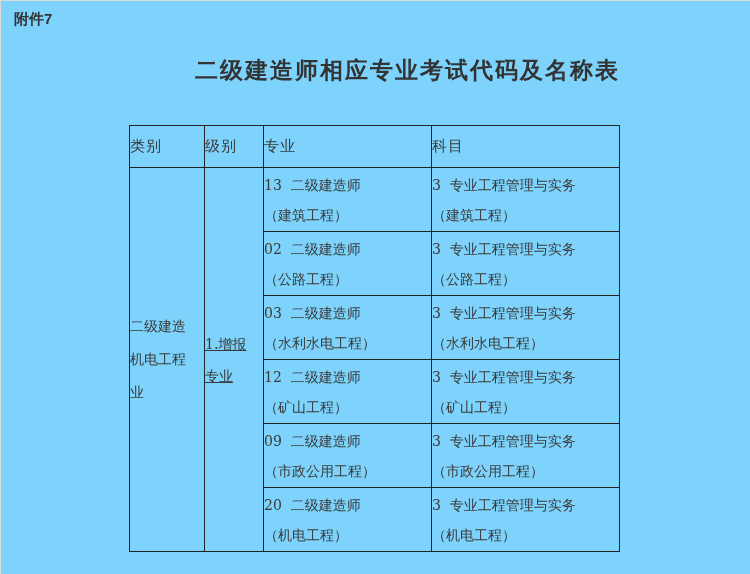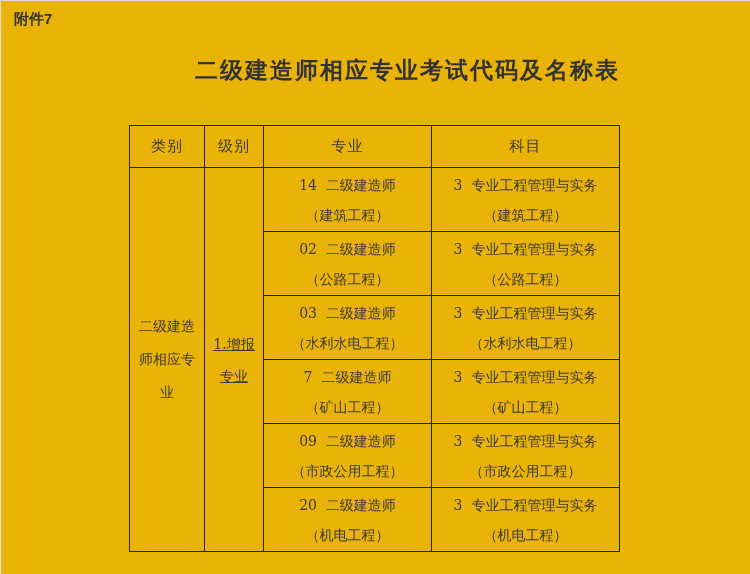--- a/index.html
+++ b/index.html
@@ -4,21 +4,21 @@
 <style>
   * { margin: 0; padding: 0; box-sizing: border-box; }
   body {
     font-family: "DejaVu Serif", "Liberation Serif", serif;
     background: #ffffff;
   }
   .page {
     position: relative;
     width: 750px;
     height: 574px;
-    background: #eab308;
+    background: #7dd3fc;
     border-top: 1px solid #dcdcdc;
     border-left: 1px solid #dcdcdc;
     overflow: hidden;
   }
   .attachment {
     position: absolute;
     top: 9px;
     left: 13px;
     font-size: 15px;
     font-weight: bold;
@@ -41,21 +41,21 @@
   table.code-table {
     position: absolute;
     left: 128px;
     top: 124px;
     width: 490px;
     border-collapse: collapse;
     table-layout: fixed;
   }
   .code-table th, .code-table td {
     border: 1px solid #222222;
-    text-align: center;
+    text-align: left;
     vertical-align: middle;
     color: #3a3a3a;
     font-size: 14px;
     font-weight: normal;
     padding: 0;
   }
   .code-table thead tr { height: 42px; }
   .code-table tbody tr { height: 64px; }
   .code-table thead th { font-size: 15px; letter-spacing: 1px; }
   .cl {
@@ -86,29 +86,29 @@
         <th>类别</th>
         <th>级别</th>
         <th>专业</th>
         <th>科目</th>
       </tr>
     </thead>
     <tbody>
       <tr>
         <td rowspan="6">
           <div class="cat-line">二级建造</div>
-          <div class="cat-line">师相应专</div>
+          <div class="cat-line">机电工程</div>
           <div class="cat-line">业</div>
         </td>
         <td rowspan="6">
           <div class="lvl-line">1.增报</div>
           <div class="lvl-line">专业</div>
         </td>
         <td>
-          <div class="cl">14  二级建造师</div>
+          <div class="cl">13  二级建造师</div>
           <div class="cl">（建筑工程）</div>
         </td>
         <td>
           <div class="cl">3  专业工程管理与实务</div>
           <div class="cl">（建筑工程）</div>
         </td>
       </tr>
       <tr>
         <td>
           <div class="cl">02  二级建造师</div>
@@ -124,21 +124,21 @@
           <div class="cl">03  二级建造师</div>
           <div class="cl">（水利水电工程）</div>
         </td>
         <td>
           <div class="cl">3  专业工程管理与实务</div>
           <div class="cl">（水利水电工程）</div>
         </td>
       </tr>
       <tr>
         <td>
-          <div class="cl">7  二级建造师</div>
+          <div class="cl">12  二级建造师</div>
           <div class="cl">（矿山工程）</div>
         </td>
         <td>
           <div class="cl">3  专业工程管理与实务</div>
           <div class="cl">（矿山工程）</div>
         </td>
       </tr>
       <tr>
         <td>
           <div class="cl">09  二级建造师</div>

